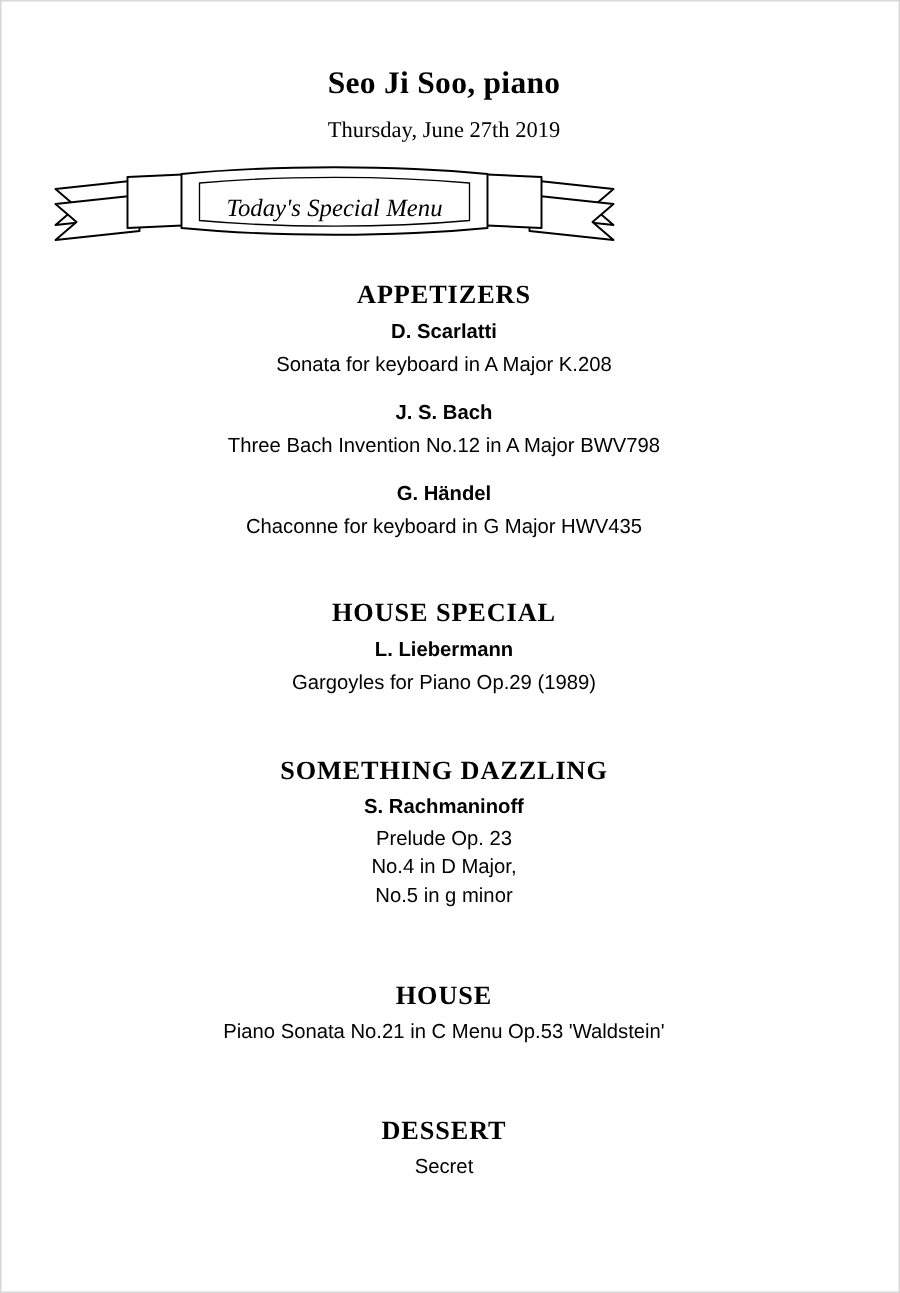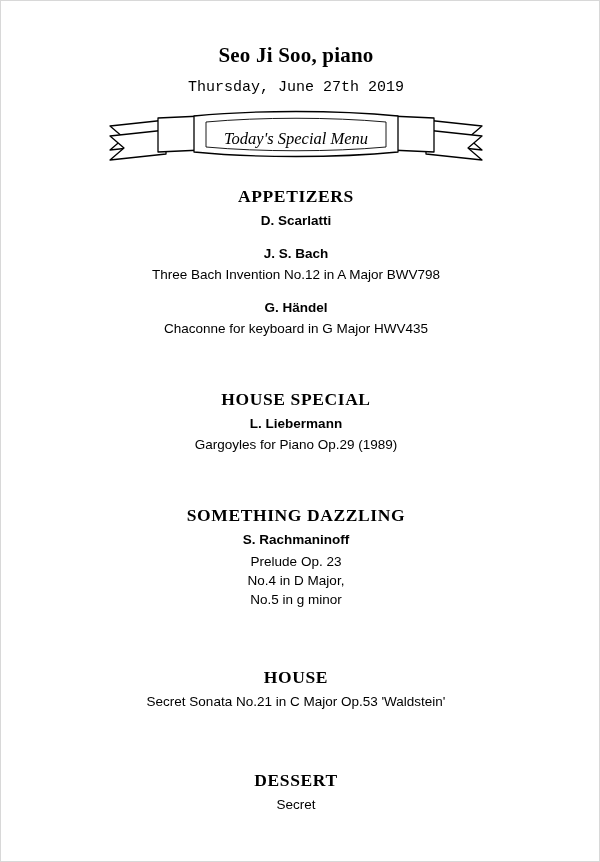--- a/index.html
+++ b/index.html
@@ -27,30 +27,29 @@
     text-align: center;
   }
   .performer {
     font-family: "Liberation Serif", serif;
     font-weight: bold;
     font-size: 21px;
     letter-spacing: 0.2px;
     margin: 12px 0 0 0;
   }
   .date {
-    font-family: Liberation Mono, monospace;
+    font-family: Liberation Serif, serif;
     font-size: 15px;
     margin: 11px 0 0 0;
   }
 
   
   .ribbon-wrap {
     margin: 14px 0 6px 0;
     display: flex;
-    justify-content: center;
   }
   .ribbon-wrap svg {
     display: block;
   }
   .ribbon-text {
     font-family: "Liberation Serif", serif;
     font-style: italic;
     font-size: 16.5px;
     fill: #000000;
   }
@@ -60,21 +59,21 @@
     margin-top: 14px;
   }
   .section {
     margin-bottom: 10px;
   }
   .section-title {
     font-family: "Liberation Serif", serif;
     font-weight: bold;
     font-size: 17.5px;
     letter-spacing: 0.6px;
-    margin: 12px 0 4px 0;
+    margin: 0 0 4px 0;
   }
   .entry {
     margin: 0 0 13px 0;
   }
   .entry:last-child {
     margin-bottom: 0;
   }
   .composer {
     font-family: "Liberation Sans", sans-serif;
     font-weight: bold;
@@ -130,20 +129,21 @@
         <text class="ribbon-text" x="190" y="30" text-anchor="middle" dominant-baseline="middle">Today's Special Menu</text>
       </svg>
     </div>
 
     <div class="menu">
 
       <div class="section">
         <div class="section-title">APPETIZERS</div>
         <div class="entry">
           <div class="composer">D. Scarlatti</div>
+          <div class="work">Sonata for keyboard in A Major K.208</div>
         </div>
         <div class="entry">
           <div class="composer">J. S. Bach</div>
           <div class="work">Three Bach Invention No.12 in A Major BWV798</div>
         </div>
         <div class="entry">
           <div class="composer">G. Händel</div>
           <div class="work">Chaconne for keyboard in G Major HWV435</div>
         </div>
       </div>
@@ -170,21 +170,21 @@
             <div class="work-line">No.5 in g minor</div>
           </div>
         </div>
       </div>
 
       <div class="spacer-xl"></div>
 
       <div class="section">
         <div class="section-title">HOUSE</div>
         <div class="entry">
-          <div class="work">Secret Sonata No.21 in C Major Op.53 'Waldstein'</div>
+          <div class="work">Piano Sonata No.21 in C Menu Op.53 'Waldstein'</div>
         </div>
       </div>
 
       <div class="spacer-xl"></div>
 
       <div class="section">
         <div class="section-title">DESSERT</div>
         <div class="entry">
           <div class="work">Secret</div>
         </div>

